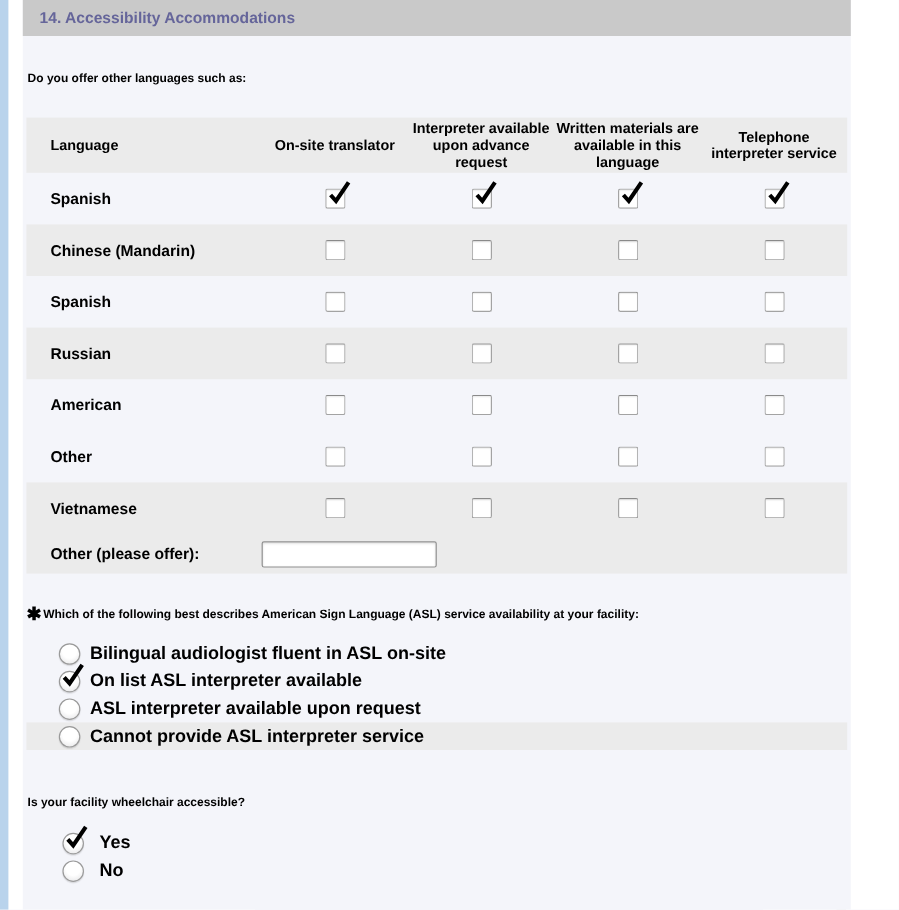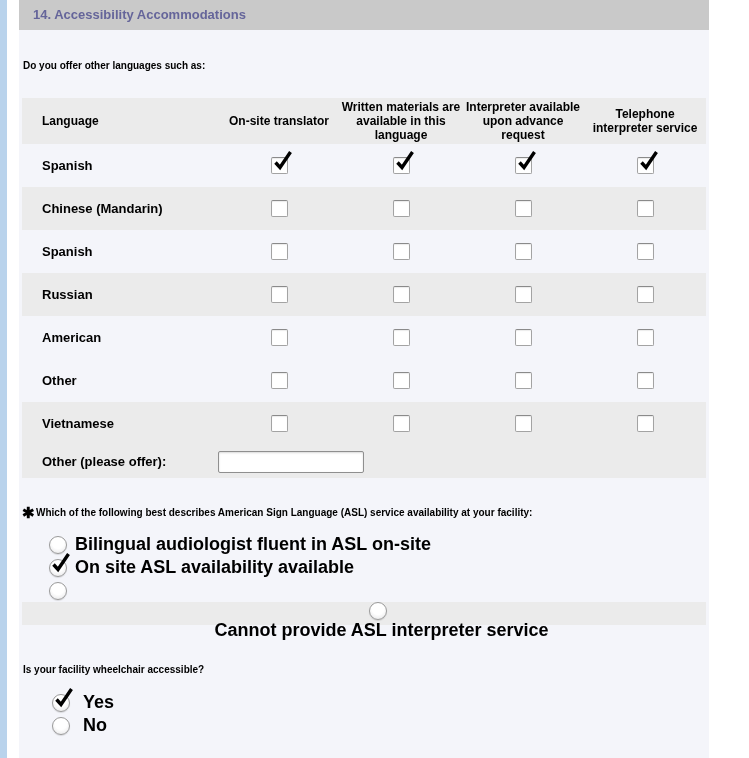--- a/index.html
+++ b/index.html
@@ -48,22 +48,22 @@
   .other-input{
     width:138px;height:20px;border:1px solid #8f8f8f;border-radius:2px;background:#fff;
     box-shadow:inset 0 1px 2px rgba(0,0,0,0.15);margin-left:0;font-size:13px;padding:0 3px;
   }
 
   
   .asl-q{margin:26px 0 0 3px;display:flex;max-width:610px;}
   .asterisk{font-size:15px;font-weight:bold;width:14px;flex:0 0 auto;line-height:17px;}
   .opt-list{margin:12px 3px 0 3px;width:684px;}
   .opt-row{display:flex;align-items:center;height:23px;padding-left:27px;box-sizing:border-box;}
-  .opt-row.shaded{background:var(--row-gray,#ebebeb);flex-direction:column;}
-  .opt-row .opt-label{font-size:18px;font-weight:bold;margin-left:8px;}
+  .opt-row.shaded{background:var(--row-gray,#ebebeb);}
+  .opt-row .opt-label{font-size:15px;font-weight:bold;margin-left:8px;}
 
   
   .wc-q{margin:36px 0 0 4px;}
   .wc-list{margin:13px 3px 0 3px;}
   .wc-list .opt-row{padding-left:30px;}
   .wc-list .opt-label{margin-left:13px;}
 </style>
 </head>
 <body>
 
@@ -76,22 +76,22 @@
     <span>14. Accessibility Accommodations</span>
   </div>
 
   <div class="q-prompt q1-prompt">Do you offer other languages such as:</div>
 
   <div class="lang-table">
     <div class="t-head gray">
       <div class="cell-lang">Language</div>
 
     <div class="cell-col">On-site translator</div>
+        <div class="cell-col">Interpreter available upon advance request</div>
         <div class="cell-col">Written materials are available in this language</div>
-        <div class="cell-col">Interpreter available upon advance request</div>
         <div class="cell-col">Telephone interpreter service</div>
       </div>
     <div>
 
     <div class="t-row">
           <div class="cell-lang">Spanish</div>
           <div class="cell-check">
             <span class="cb">
               <svg class="tick" viewBox="0 0 23 23">
                 <path d="M4.5 13.5 L9 18.5 L19.5 3" fill="none" stroke="#000" stroke-width="3.4"></path>
@@ -227,24 +227,25 @@
   <div class="opt-row">
         <span class="rb"></span>
         <span class="opt-label">Bilingual audiologist fluent in ASL on-site</span>
       </div>
       <div class="opt-row">
         <span class="rb">
           <svg class="tick" viewBox="0 0 23 23">
             <path d="M4.5 13.5 L9 18.5 L19.5 3" fill="none" stroke="#000" stroke-width="3.4"></path>
           </svg>
         </span>
-        <span class="opt-label">On site ASL availability available</span>
+        <span class="opt-label">On list ASL interpreter available</span>
       </div>
       <div class="opt-row">
         <span class="rb"></span>
+        <span class="opt-label">ASL interpreter available upon request</span>
       </div>
       <div class="opt-row shaded">
         <span class="rb"></span>
         <span class="opt-label">Cannot provide ASL interpreter service</span>
       </div>
     </div>
 
   <div class="q-prompt wc-q">Is your facility wheelchair accessible?</div>
 
   <div class="opt-list wc-list">

